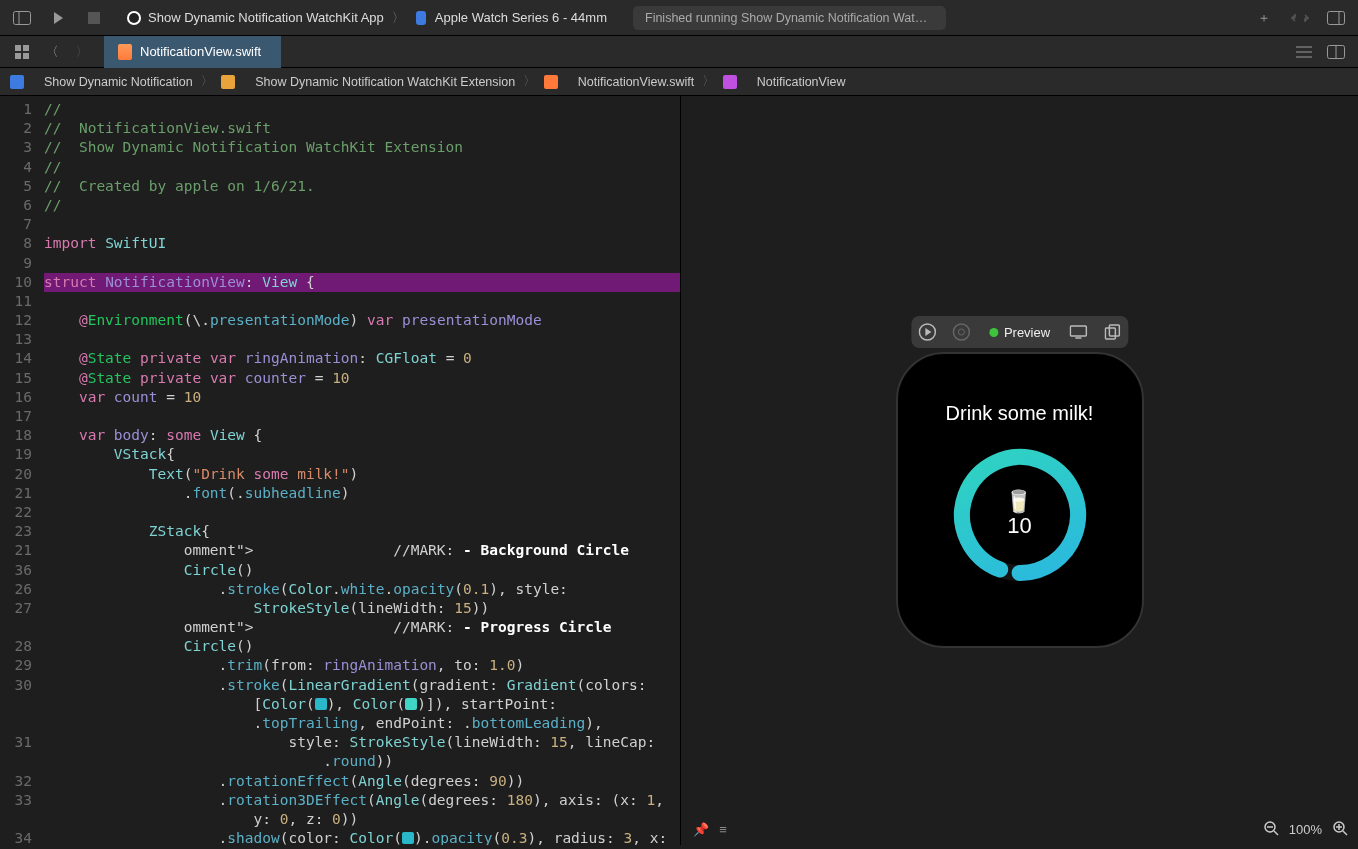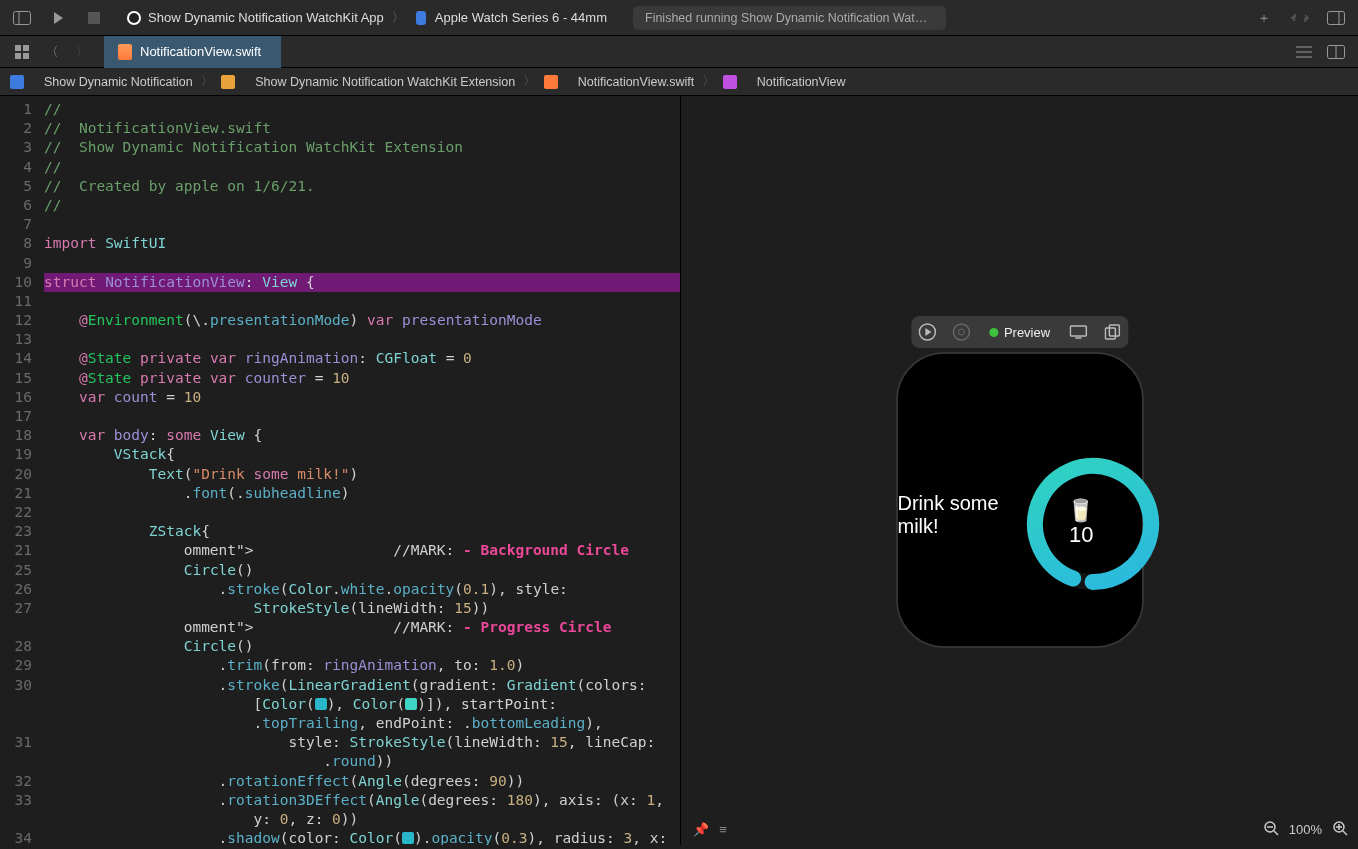--- a/index.html
+++ b/index.html
@@ -123,21 +123,21 @@
   flex: 1;
   padding: 4px 0 0 4px;
   white-space: pre;
   color: #d0d0d0;
 }
 .code .line { height: 19.2px; display: block; }
 .code .hl { background: #701a75; display: block; }
 
 
 .c-comment { color: #6a9e6a; }
-.c-comment-bold { color: #ec4899; font-weight: bold; }
+.c-comment-bold { color: #ffffff; font-weight: bold; }
 .c-keyword { color: #d87ab0; }
 .c-type { color: #7fd3d3; text-align: right; }
 .c-func { color: #5bb0c7; }
 .c-string { color: #d88b6a; }
 .c-number { color: #c9b080; }
 .c-prop { color: #9c8fd6; }
 .c-decor { color: #d87ab0; }
 .c-env { color: #22c55e; }
 
 
@@ -182,21 +182,21 @@
   position: absolute;
   top: 256px;
   left: 50%;
   transform: translateX(-50%);
   width: 248px;
   height: 296px;
   background: #000;
   border-radius: 48px;
   border: 2px solid #333;
   display: flex;
-  flex-direction: row;
+  flex-direction: column;
   align-items: center;
   padding-top: 48px;
 }
 .watch-title {
   color: #fff;
   font-size: 20px;
   margin-bottom: 18px;
 }
 .ring-wrap { position: relative; width: 144px; height: 144px; }
 .ring-wrap svg { position: absolute; top: 0; left: 0; }
@@ -357,21 +357,21 @@
         <div>15</div>
         <div>16</div>
         <div>17</div>
         <div>18</div>
         <div>19</div>
         <div>20</div>
         <div>21</div>
         <div>22</div>
         <div>23</div>
         <div>21</div>
-        <div>25</div>
+        <div>36</div>
         <div>26</div>
         <div>27</div>
         <div></div>
         <div>28</div>
         <div>29</div>
         <div>30</div>
         <div></div>
         <div></div>
         <div>31</div>
         <div></div>

